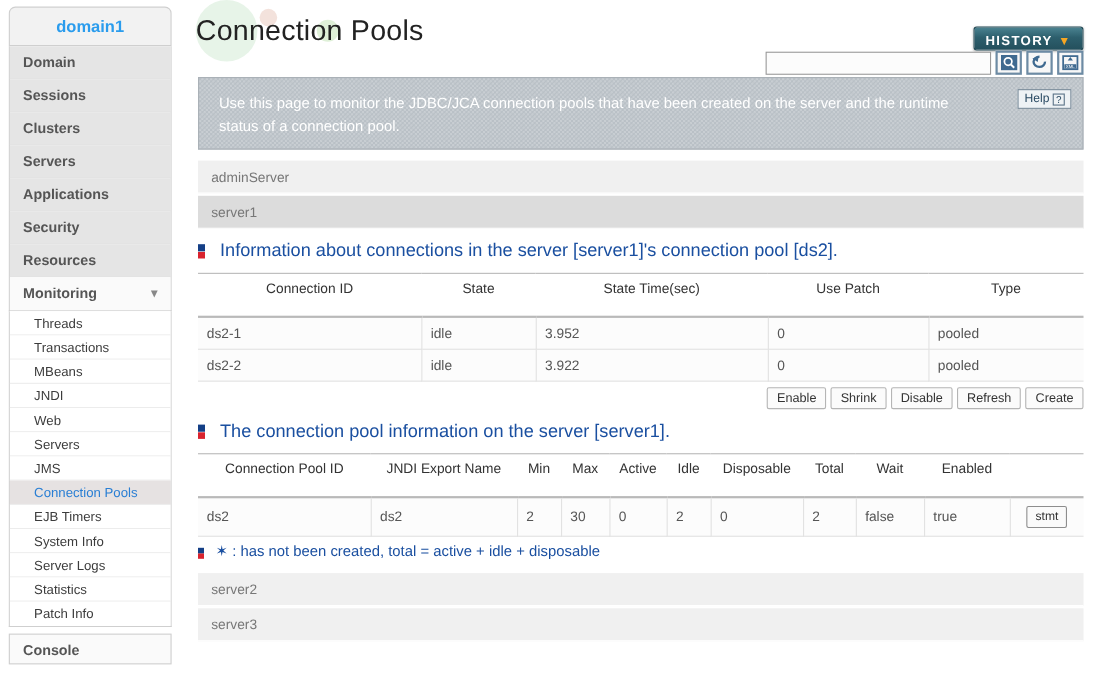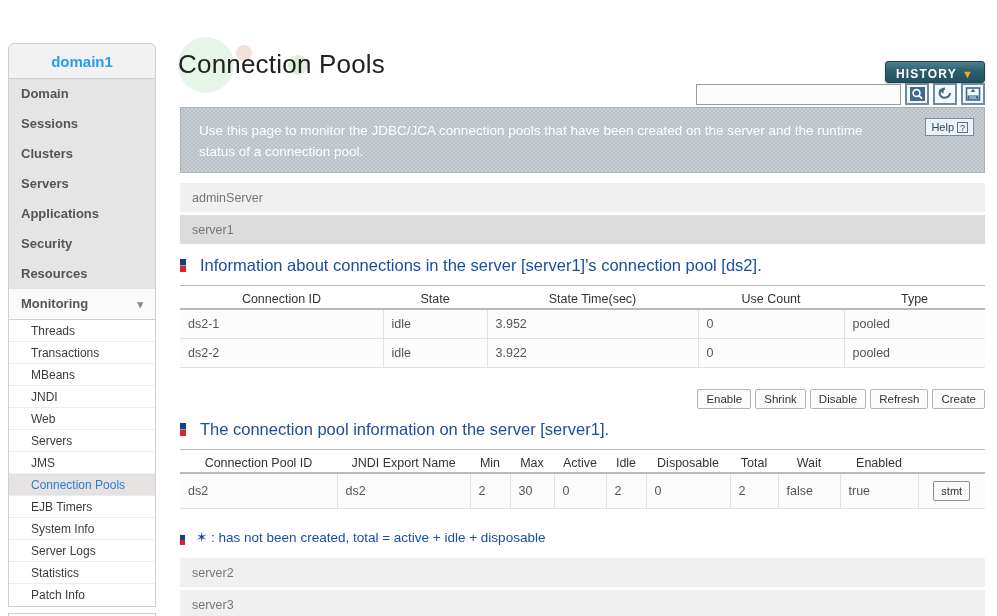--- a/index.html
+++ b/index.html
@@ -3,21 +3,21 @@
 <meta charset="utf-8">
 <style>
   * { box-sizing: border-box; }
   html, body {
     margin: 0; padding: 0;
     width: 997px; height: 616px;
     background: #ffffff;
     font-family: "Liberation Sans", sans-serif;
     overflow: hidden;
   }
-  #app { position: relative; width: 997px; height: 564px; background: #fff; margin-top: 37px; }
+  #app { position: relative; width: 997px; height: 564px; background: #fff; }
 
   
   #sidebar {
     position: absolute; left: 8px; top: 6px; width: 148px; height: 610px;
   }
   .domain-header {
     height: 36px; line-height: 36px; text-align: center;
     background: #f2f2f2;
     border: 1px solid #cfcfcf;
     border-radius: 6px 6px 0 0;
@@ -152,21 +152,21 @@
   }
   .sq-icon-sm { width: 10px; height: 10px; }
 
   
   .dtable {
     position: absolute; left: 12px; width: 805px;
     border-collapse: collapse; font-size: 12.5px;
   }
   .dtable thead th {
     font-weight: normal; color: #333; font-size: 12.5px;
-    padding: 6px 0 2px 0;
+    padding: 6px 0 18px 0;
     border-top: 1px solid #b9b9b9;
     border-bottom: 2px solid #b9b9b9;
     text-align: center;
     background: #fff;
   }
   .dtable tbody td {
     padding: 7px 8px; color: #555;
     border: 1px solid #e2e2e2;
     background: #fcfcfc;
     text-align: left;
@@ -338,21 +338,21 @@
       <span class="sq-icon"></span>
       <span>Information about connections in the server [server1]'s connection pool [ds2].</span>
     </div>
 
     <table class="dtable" style="top:248px;">
       <thead>
         <tr>
           <th style="width:203px">Connection ID</th>
           <th style="width:104px">State</th>
           <th style="width:211px">State Time(sec)</th>
-          <th style="width:146px">Use Count</th>
+          <th style="width:146px">Use Patch</th>
           <th>Type</th>
         </tr>
       </thead>
       <tbody>
         <tr>
           <td>ds2-1</td>
           <td>idle</td>
           <td>3.952</td>
           <td>0</td>
           <td>pooled</td>

